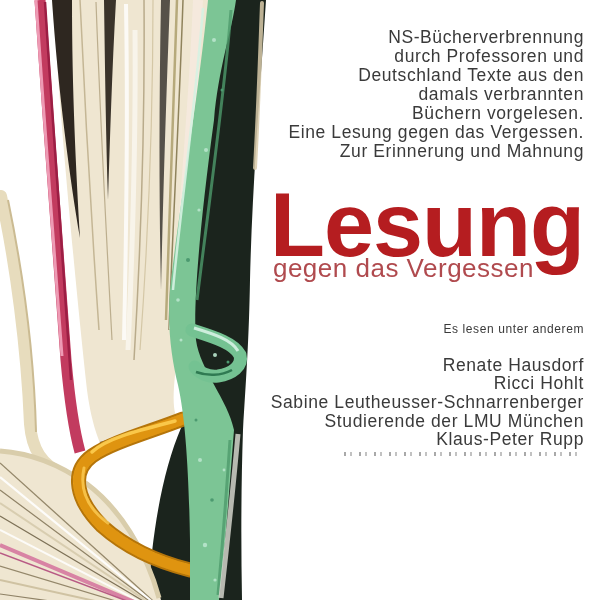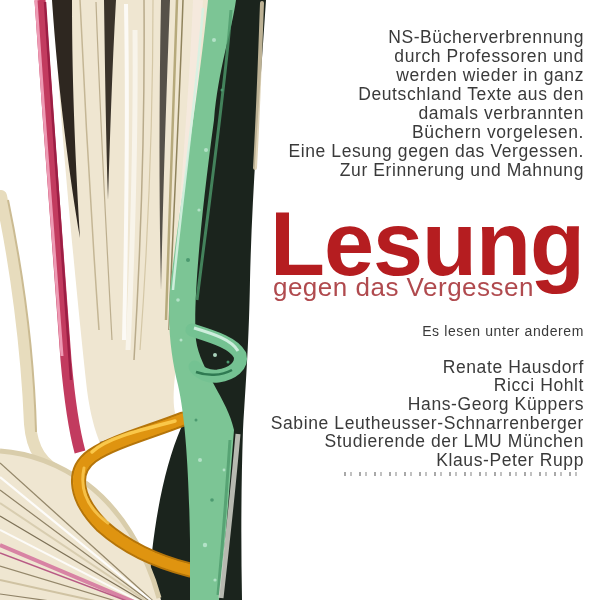--- a/index.html
+++ b/index.html
@@ -22,22 +22,22 @@
   .title-main{
     margin-top:23px;
     font-size:90px;font-weight:700;line-height:.92;
     color:#b51d20;letter-spacing:-1px;
   }
   .title-sub{
     font-size:26px;line-height:1;color:#b04a4e;
     margin-top:-12px;padding-right:50px;letter-spacing:.5px;
   }
   .lineup-heading{
-    margin-top:22px;
-    font-size:14px;line-height:19px;letter-spacing:.6px;
+    margin-top:39px;
+    font-size:12px;line-height:19px;letter-spacing:.6px;
   }
   .names{margin-top:17px;}
   .names .name{
     font-size:17.5px;line-height:18.6px;letter-spacing:.6px;
   }
   .clipped-line{
     height:4px;width:238px;margin:3px 2px 0 auto;opacity:.55;
     background:repeating-linear-gradient(90deg,
       rgba(70,70,70,.85) 0 2px, transparent 2px 6px,
       rgba(70,70,70,.6) 6px 8px, transparent 8px 15px);
@@ -147,39 +147,37 @@
         <circle cx="196" cy="420" r="1.5"></circle>
       </g>
     </g>
   </svg>
 
   <div class="content">
 
     <div class="intro">
       <div class="line">NS-Bücherverbrennung</div>
       <div class="line">durch Professoren und</div>
-      <div class="line">werden wieder in ganz</div>
       <div class="line">Deutschland Texte aus den</div>
       <div class="line">damals verbrannten</div>
       <div class="line">Büchern vorgelesen.</div>
       <div class="line">Eine Lesung gegen das Vergessen.</div>
       <div class="line">Zur Erinnerung und Mahnung</div>
     </div>
 
     <div>
       <div class="title-main">Lesung</div>
       <div class="title-sub">gegen das Vergessen</div>
     </div>
 
     <div class="lineup-heading">Es lesen unter anderem</div>
 
     <div class="names">
       <div class="name">Renate Hausdorf</div>
       <div class="name">Ricci Hohlt</div>
-      <div class="name">Hans-Georg Küppers</div>
       <div class="name">Sabine Leutheusser-Schnarrenberger</div>
       <div class="name">Studierende der LMU München</div>
       <div class="name">Klaus-Peter Rupp</div>
     </div>
 
     <div class="clipped-line"></div>
   </div>
 
 </div>
 

